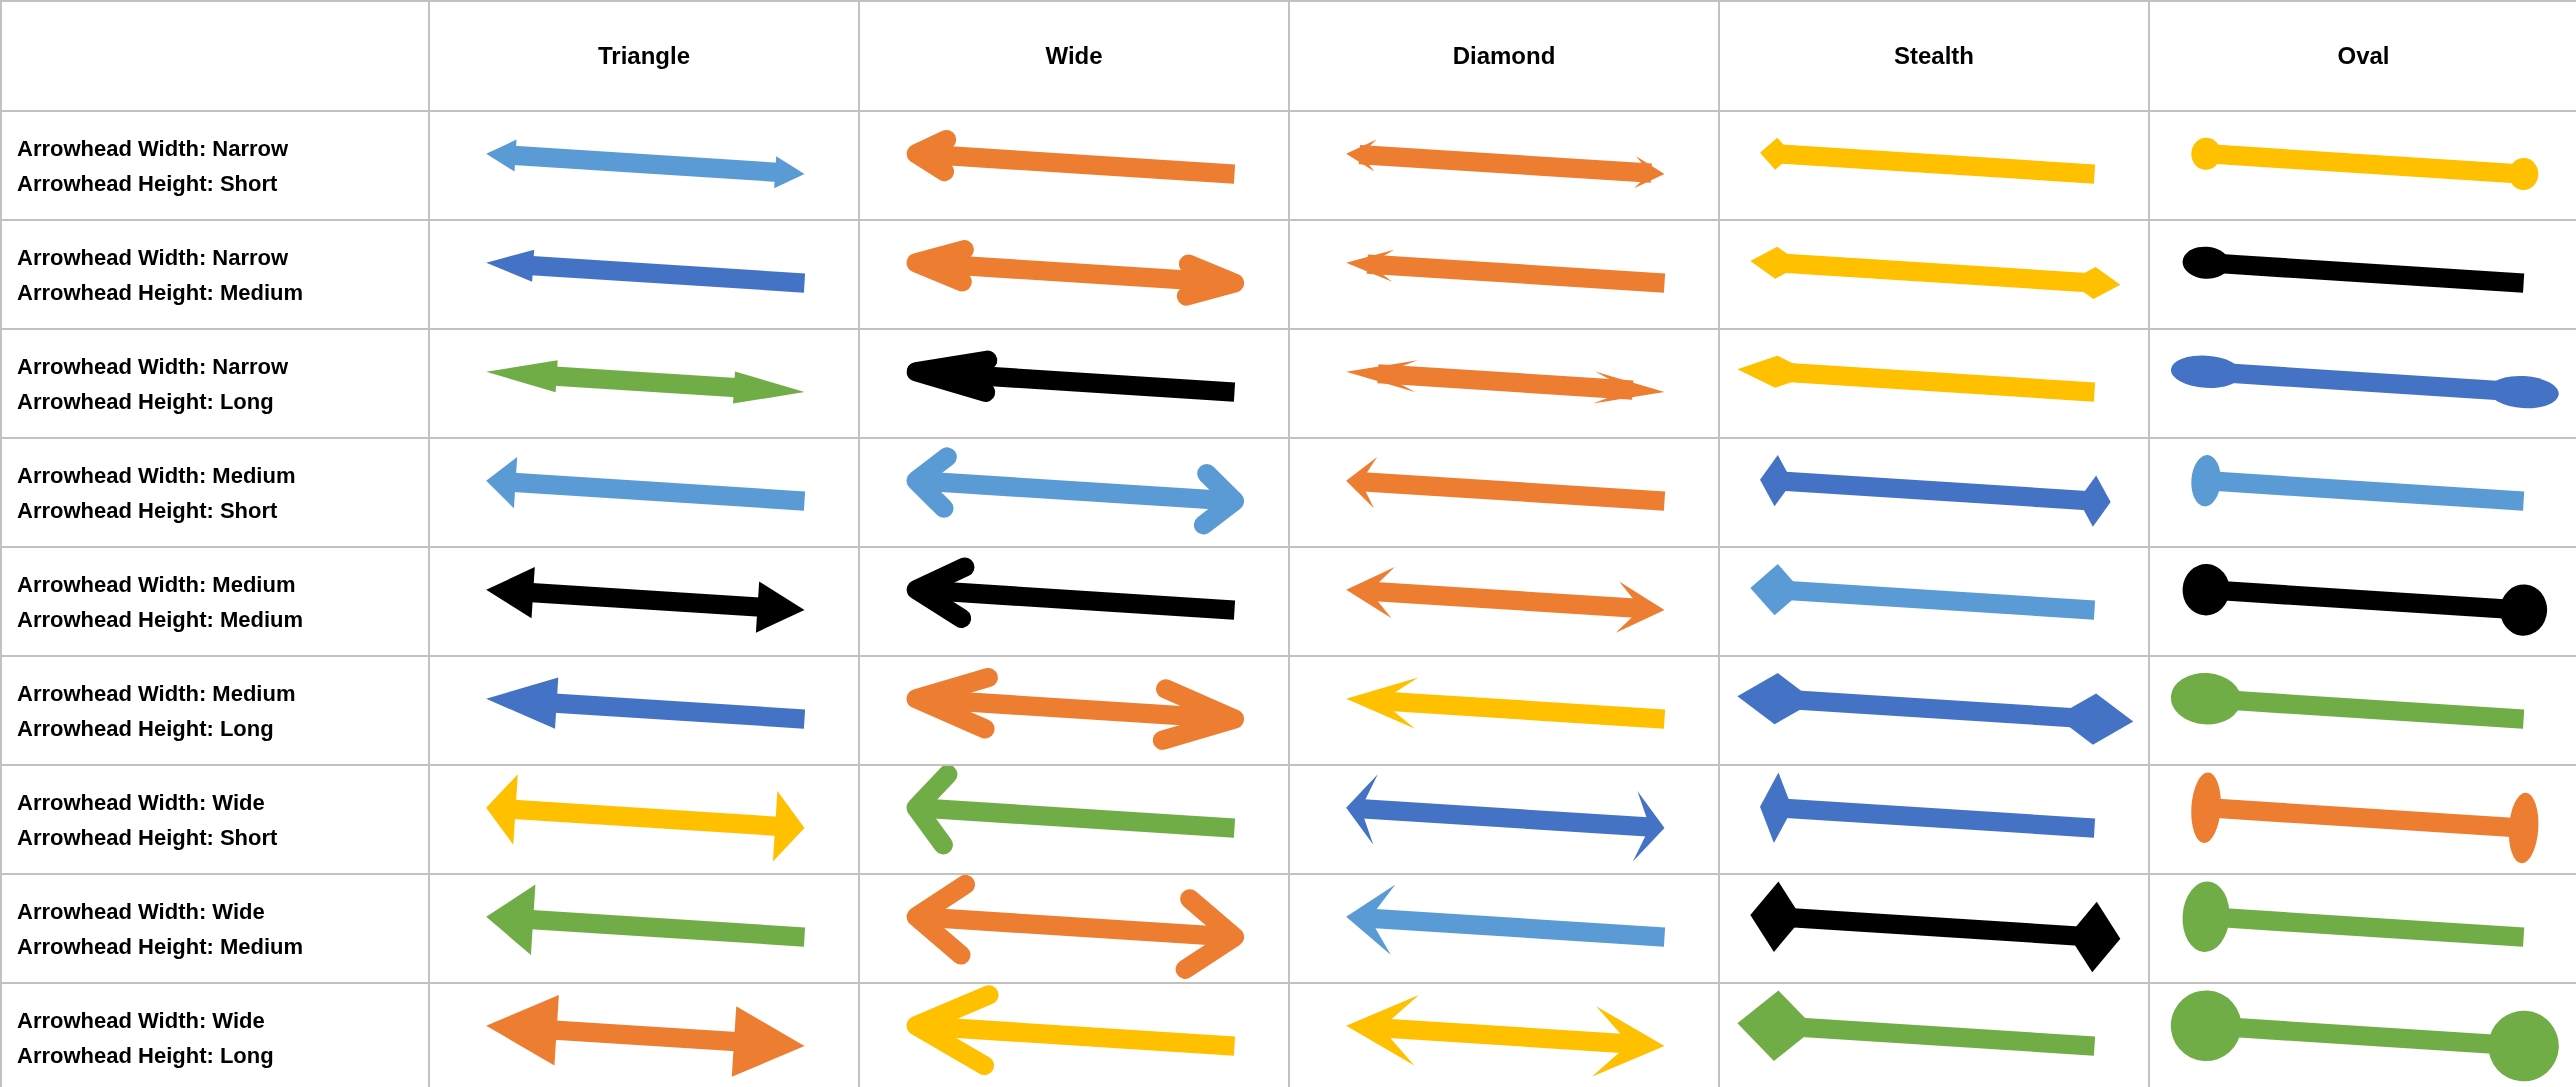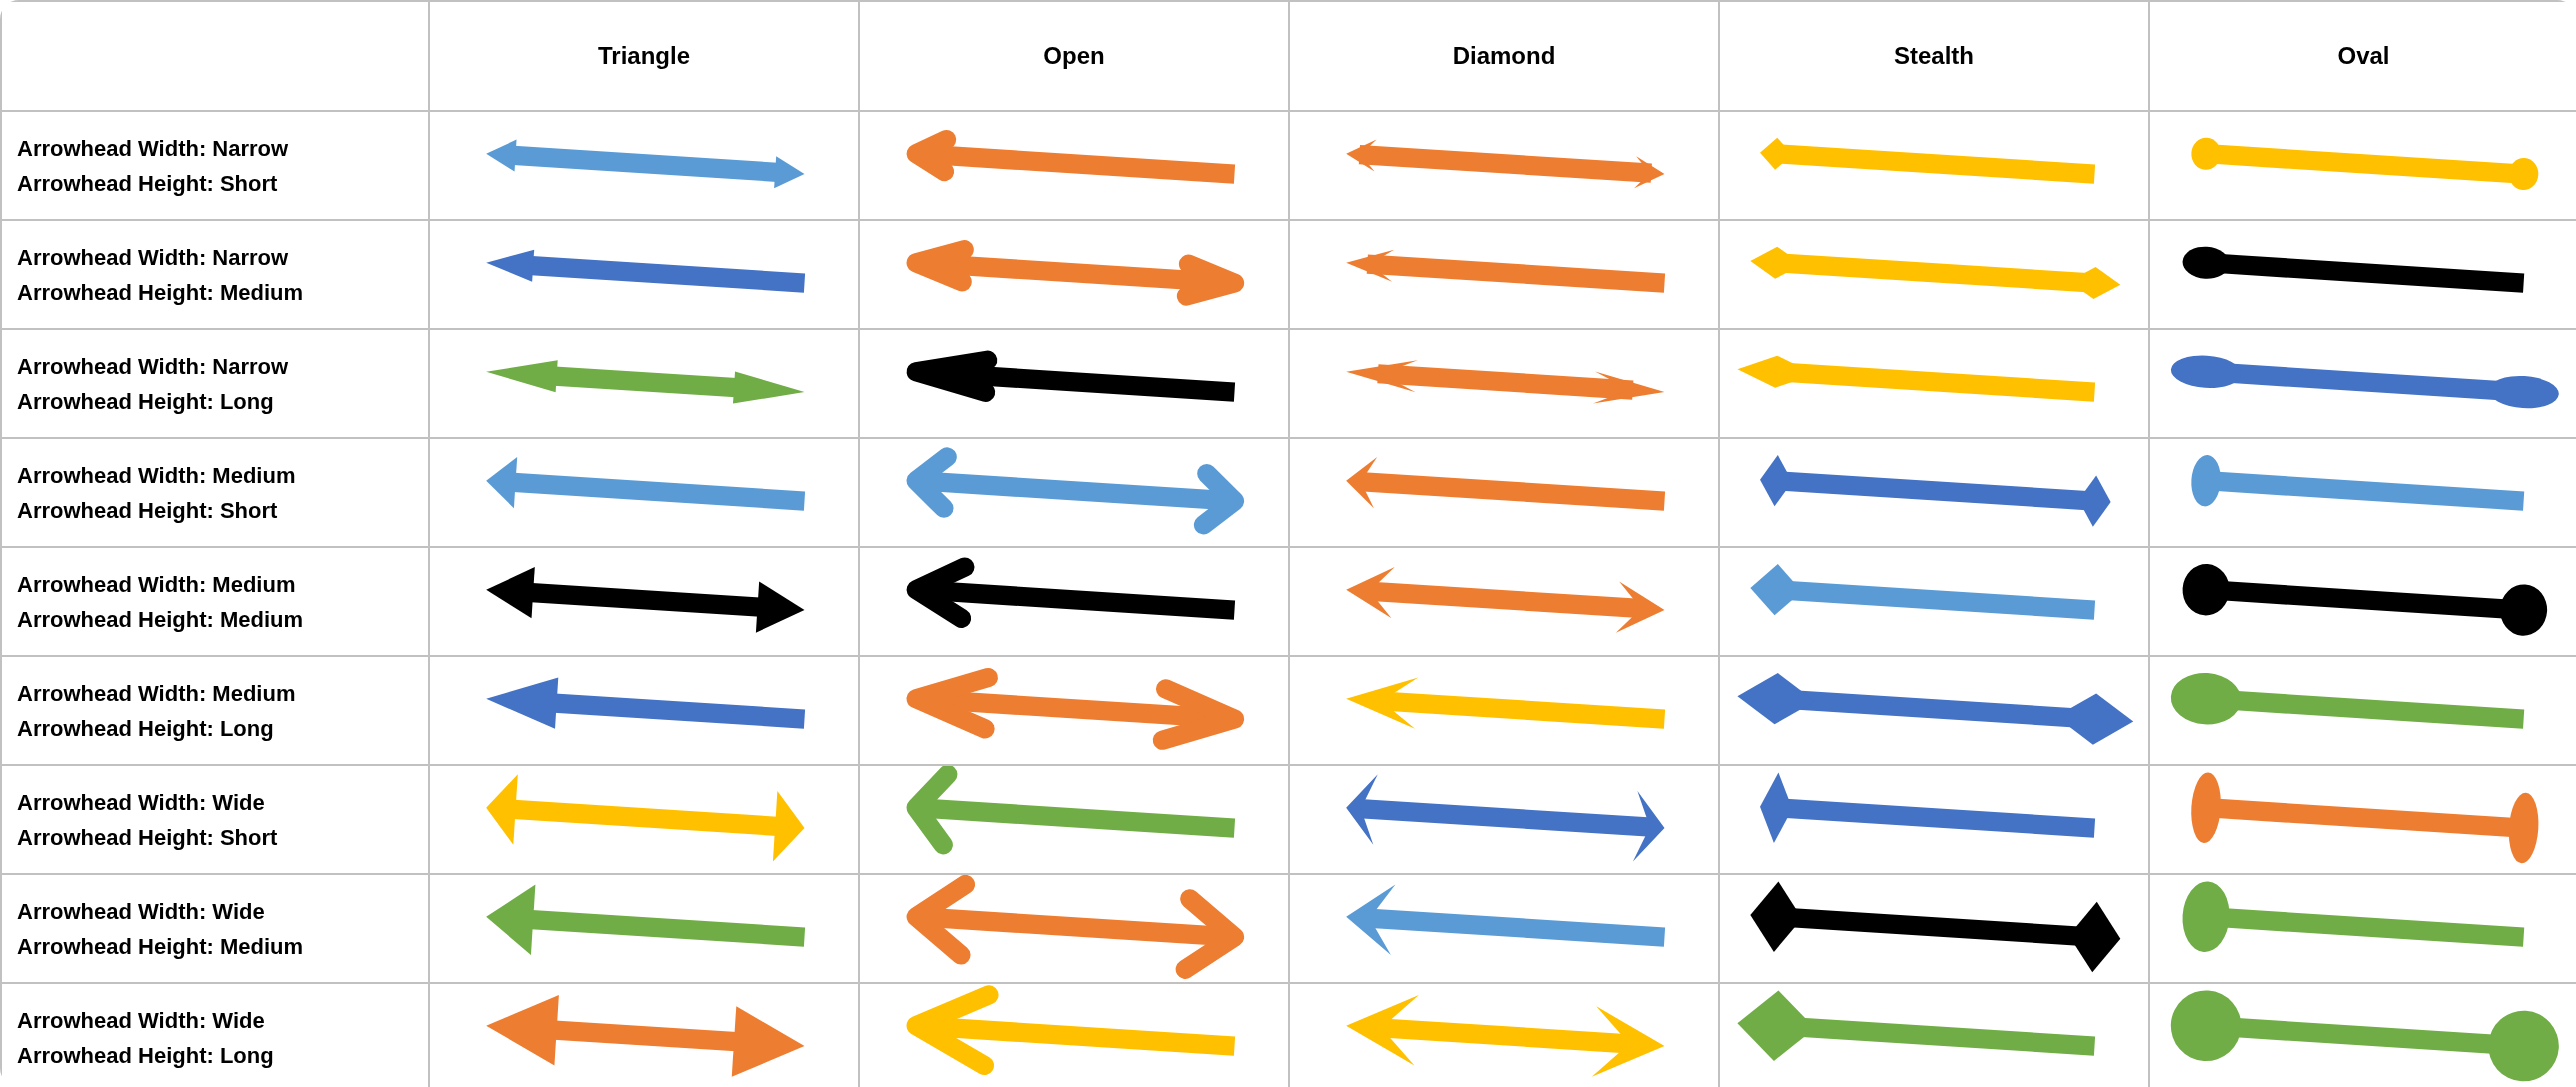--- a/index.html
+++ b/index.html
@@ -6,21 +6,20 @@
     margin: 0;
     padding: 0;
     background: #FFFFFF;
     font-family: "Liberation Sans", sans-serif;
   }
   #stage {
     width: 2576px;
     height: 1087px;
     background: #FFFFFF;
     overflow: hidden;
-    border-radius: 19px;
   }
   table.arrow-table {
     width: 2576px;
     height: 1087px;
     border-collapse: collapse;
     table-layout: fixed;
   }
   table.arrow-table th,
   table.arrow-table td {
     border: 2.1px solid #C1C1C1;
@@ -68,21 +67,21 @@
       <col style="width:430px">
       <col style="width:430px">
       <col style="width:430px">
       <col style="width:430px">
       <col style="width:429px">
     </colgroup>
     <thead>
       <tr>
         <th></th>
         <th>Triangle</th>
-        <th>Open</th>
+        <th>Wide</th>
         <th>Diamond</th>
         <th>Stealth</th>
         <th>Oval</th>
       </tr>
     </thead>
     <tbody id="table-body">
         <tr>
           <td class="row-label-cell">
             <div class="row-label-inner">
               <div class="row-label-line">Arrowhead Width: Narrow</div>

